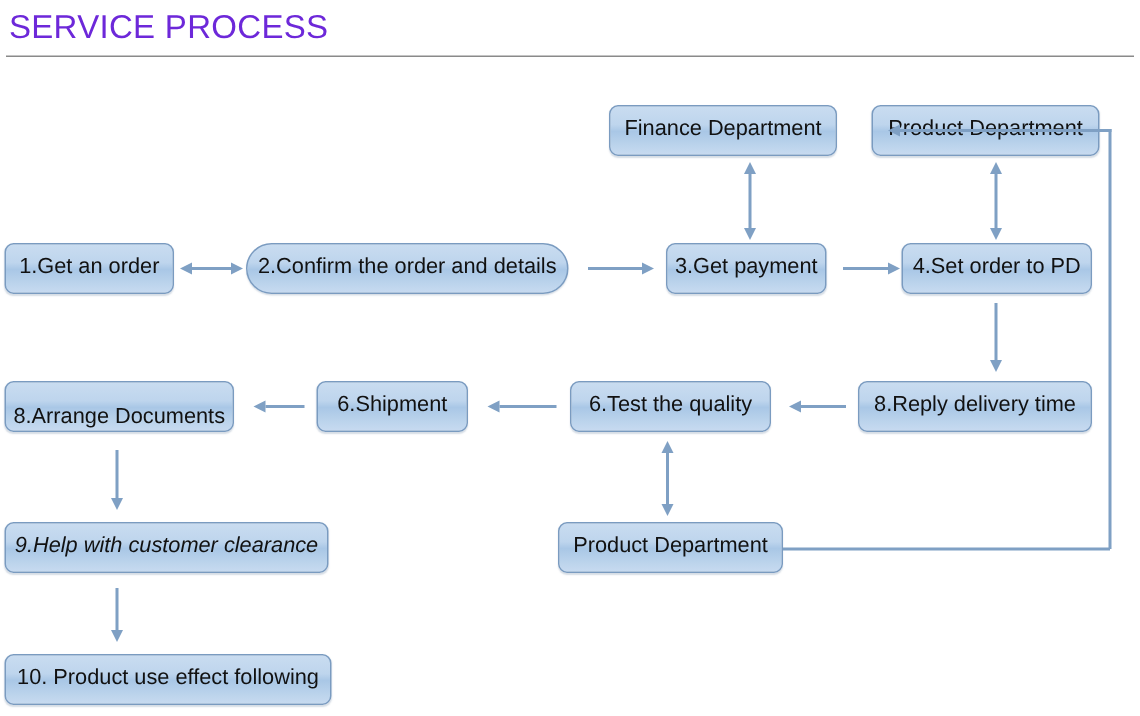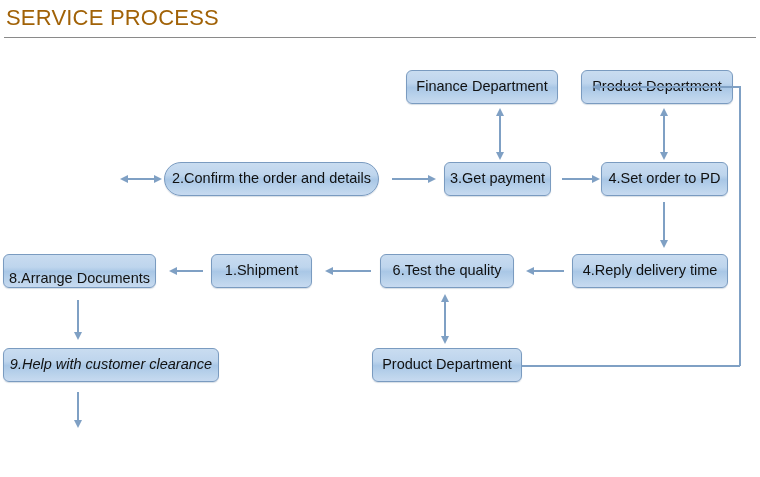--- a/index.html
+++ b/index.html
@@ -17,21 +17,21 @@
     height: 477px;
     background: #ffffff;
     overflow: hidden;
   }
   #page-title {
     position: absolute;
     left: 6px;
     top: 3px;
     font-size: 22px;
     line-height: 30px;
-    color: #a16207;
+    color: #6d28d9;
     font-weight: 400;
     letter-spacing: 0.2px;
     white-space: nowrap;
   }
   #title-rule {
     position: absolute;
     left: 4px;
     top: 37px;
     width: 752px;
     height: 1px;
@@ -104,57 +104,63 @@
   <div id="title-rule"></div>
 
   <div class="node" style="left:406px; top:70px; width:152px; height:34px;">
     <span class="node-label">Finance Department</span>
   </div>
 
   <div class="node" style="left:581px; top:70px; width:152px; height:34px;">
     <span class="node-label">Product Department</span>
   </div>
 
+  <div class="node" style="left:3px; top:162px; width:113px; height:34px;">
+    <span class="node-label">1.Get  an order</span>
+  </div>
 
   <div class="node" style="left:164px; top:162px; width:215px; height:34px;border-radius:17px;">
     <span class="node-label">2.Confirm the order and details</span>
   </div>
 
   <div class="node" style="left:444px; top:162px; width:107px; height:34px;text-align:center;">
     <span class="node-label">3.Get payment</span>
   </div>
 
   <div class="node" style="left:601px; top:162px; width:127px; height:34px;">
     <span class="node-label">4.Set order to PD</span>
   </div>
 
   <div class="node" style="left:572px; top:254px; width:156px; height:34px;">
-    <span class="node-label">4.Reply delivery time</span>
+    <span class="node-label">8.Reply delivery time</span>
   </div>
 
   <div class="node" style="left:380px; top:254px; width:134px; height:34px;">
     <span class="node-label">6.Test the quality</span>
   </div>
 
   <div class="node" style="left:211px; top:254px; width:101px; height:34px;">
-    <span class="node-label">1.Shipment</span>
+    <span class="node-label">6.Shipment</span>
   </div>
 
   <div class="node" style="left:3px; top:254px; width:153px; height:34px;align-items:flex-end;">
     <span class="node-label">8.Arrange Documents</span>
   </div>
 
   <div class="node" style="left:3px; top:348px; width:216px; height:34px;font-style:italic;">
     <span class="node-label">9.Help with customer clearance</span>
   </div>
 
   <div class="node" style="left:372px; top:348px; width:150px; height:34px;">
     <span class="node-label">Product Department</span>
   </div>
 
+  <div class="node" style="left:3px; top:436px; width:218px; height:34px;">
+    <span class="node-label">10. Product use effect following</span>
+  </div>
 
   <div class="conn conn-h" style="left:128px; top:178px; width:26px;"></div>
   <div class="arrowhead ah-left" style="left:120px; top:174.5px;"></div>
   <div class="arrowhead ah-right" style="left:154px; top:174.5px;"></div>
 
   <div class="conn conn-h" style="left:392px; top:178px; width:36px;"></div>
   <div class="arrowhead ah-right" style="left:428px; top:174.5px;"></div>
 
   <div class="conn conn-h" style="left:562px; top:178px; width:30px;"></div>
   <div class="arrowhead ah-right" style="left:592px; top:174.5px;"></div>

